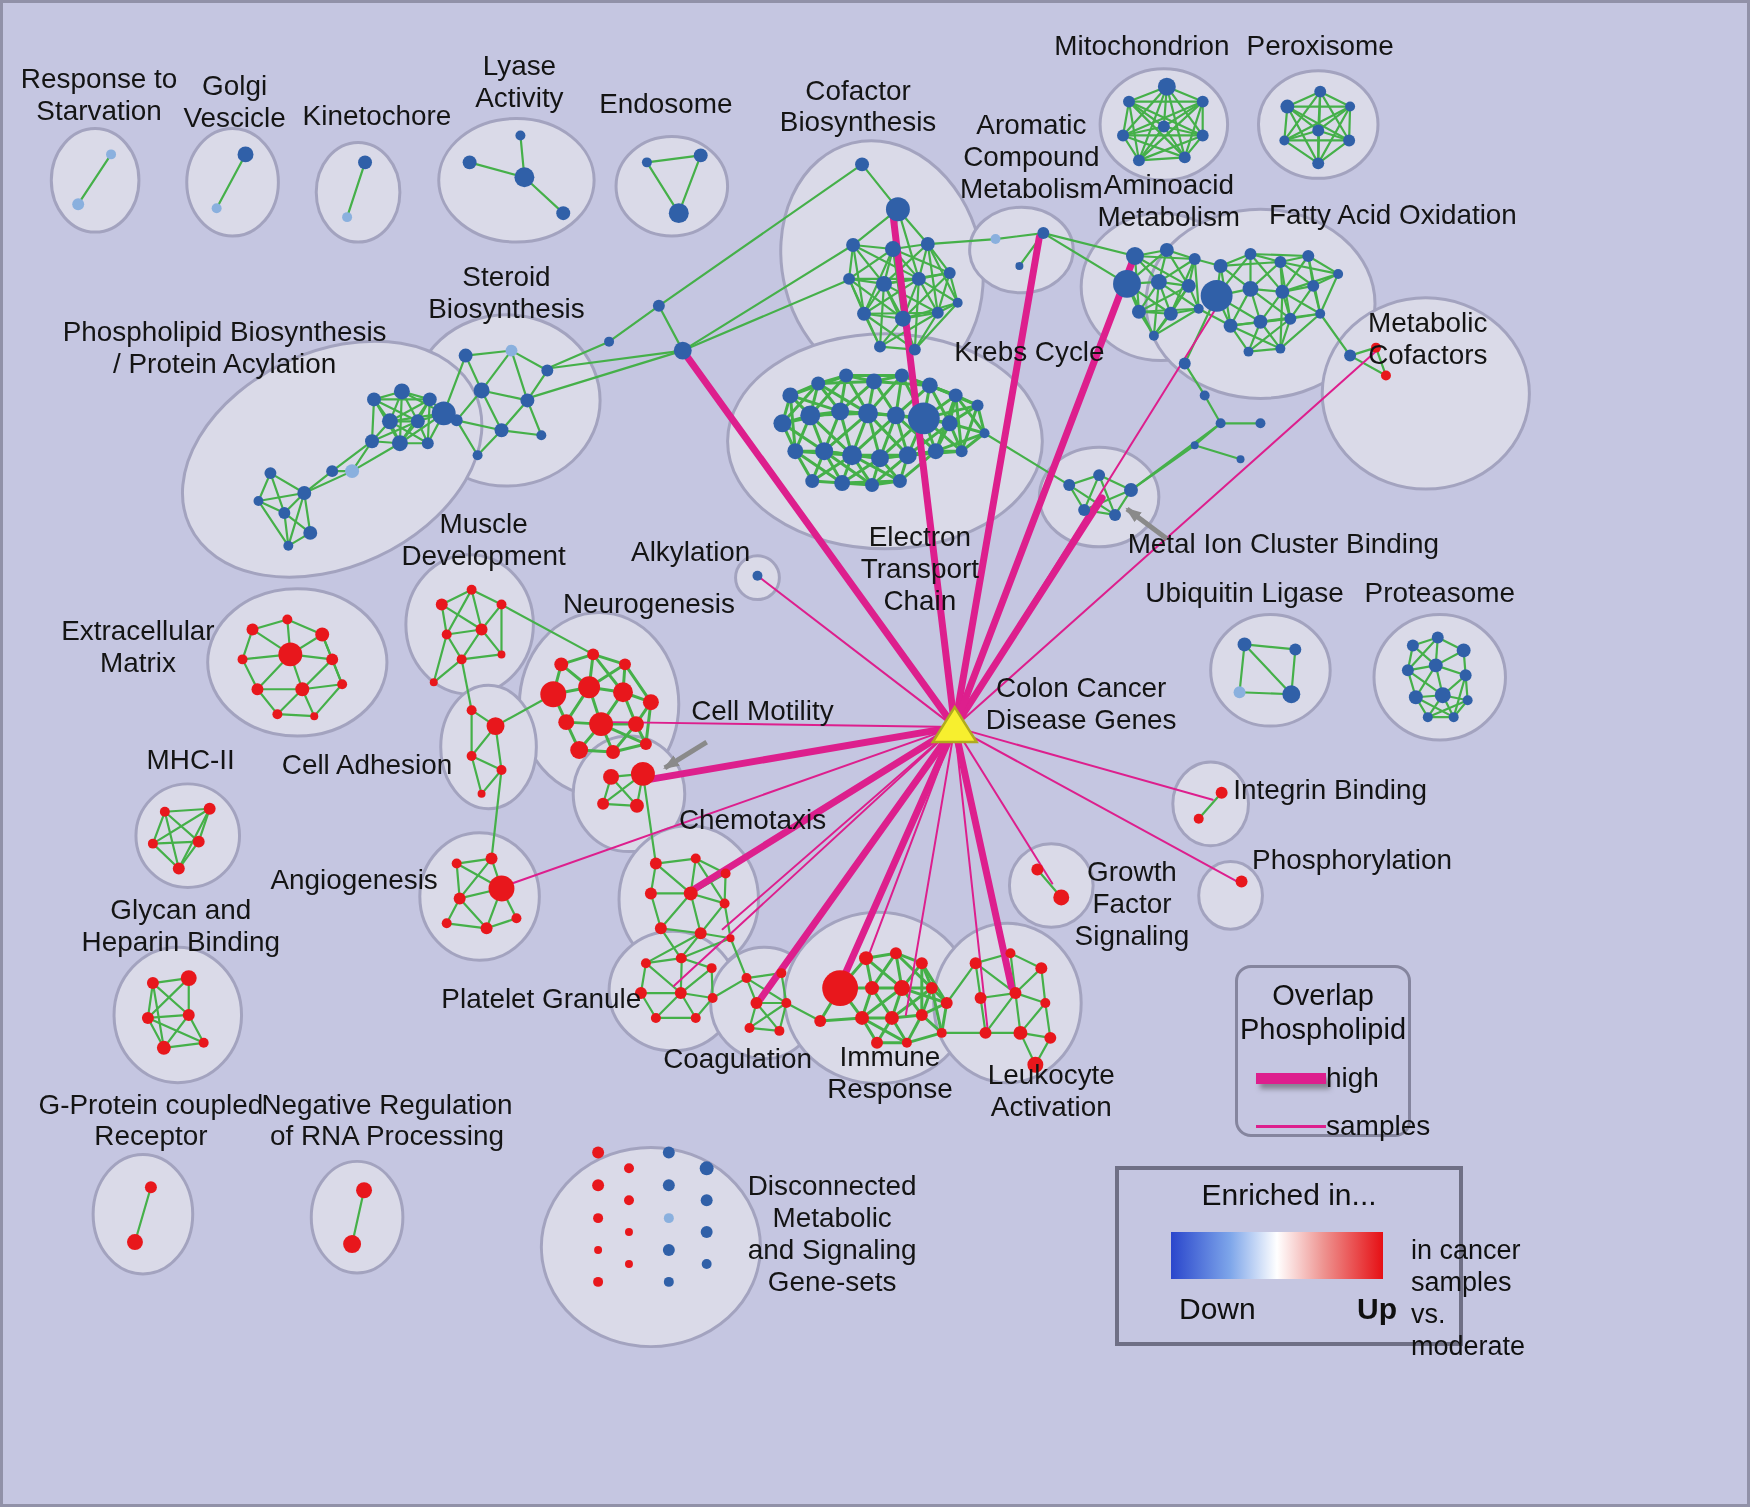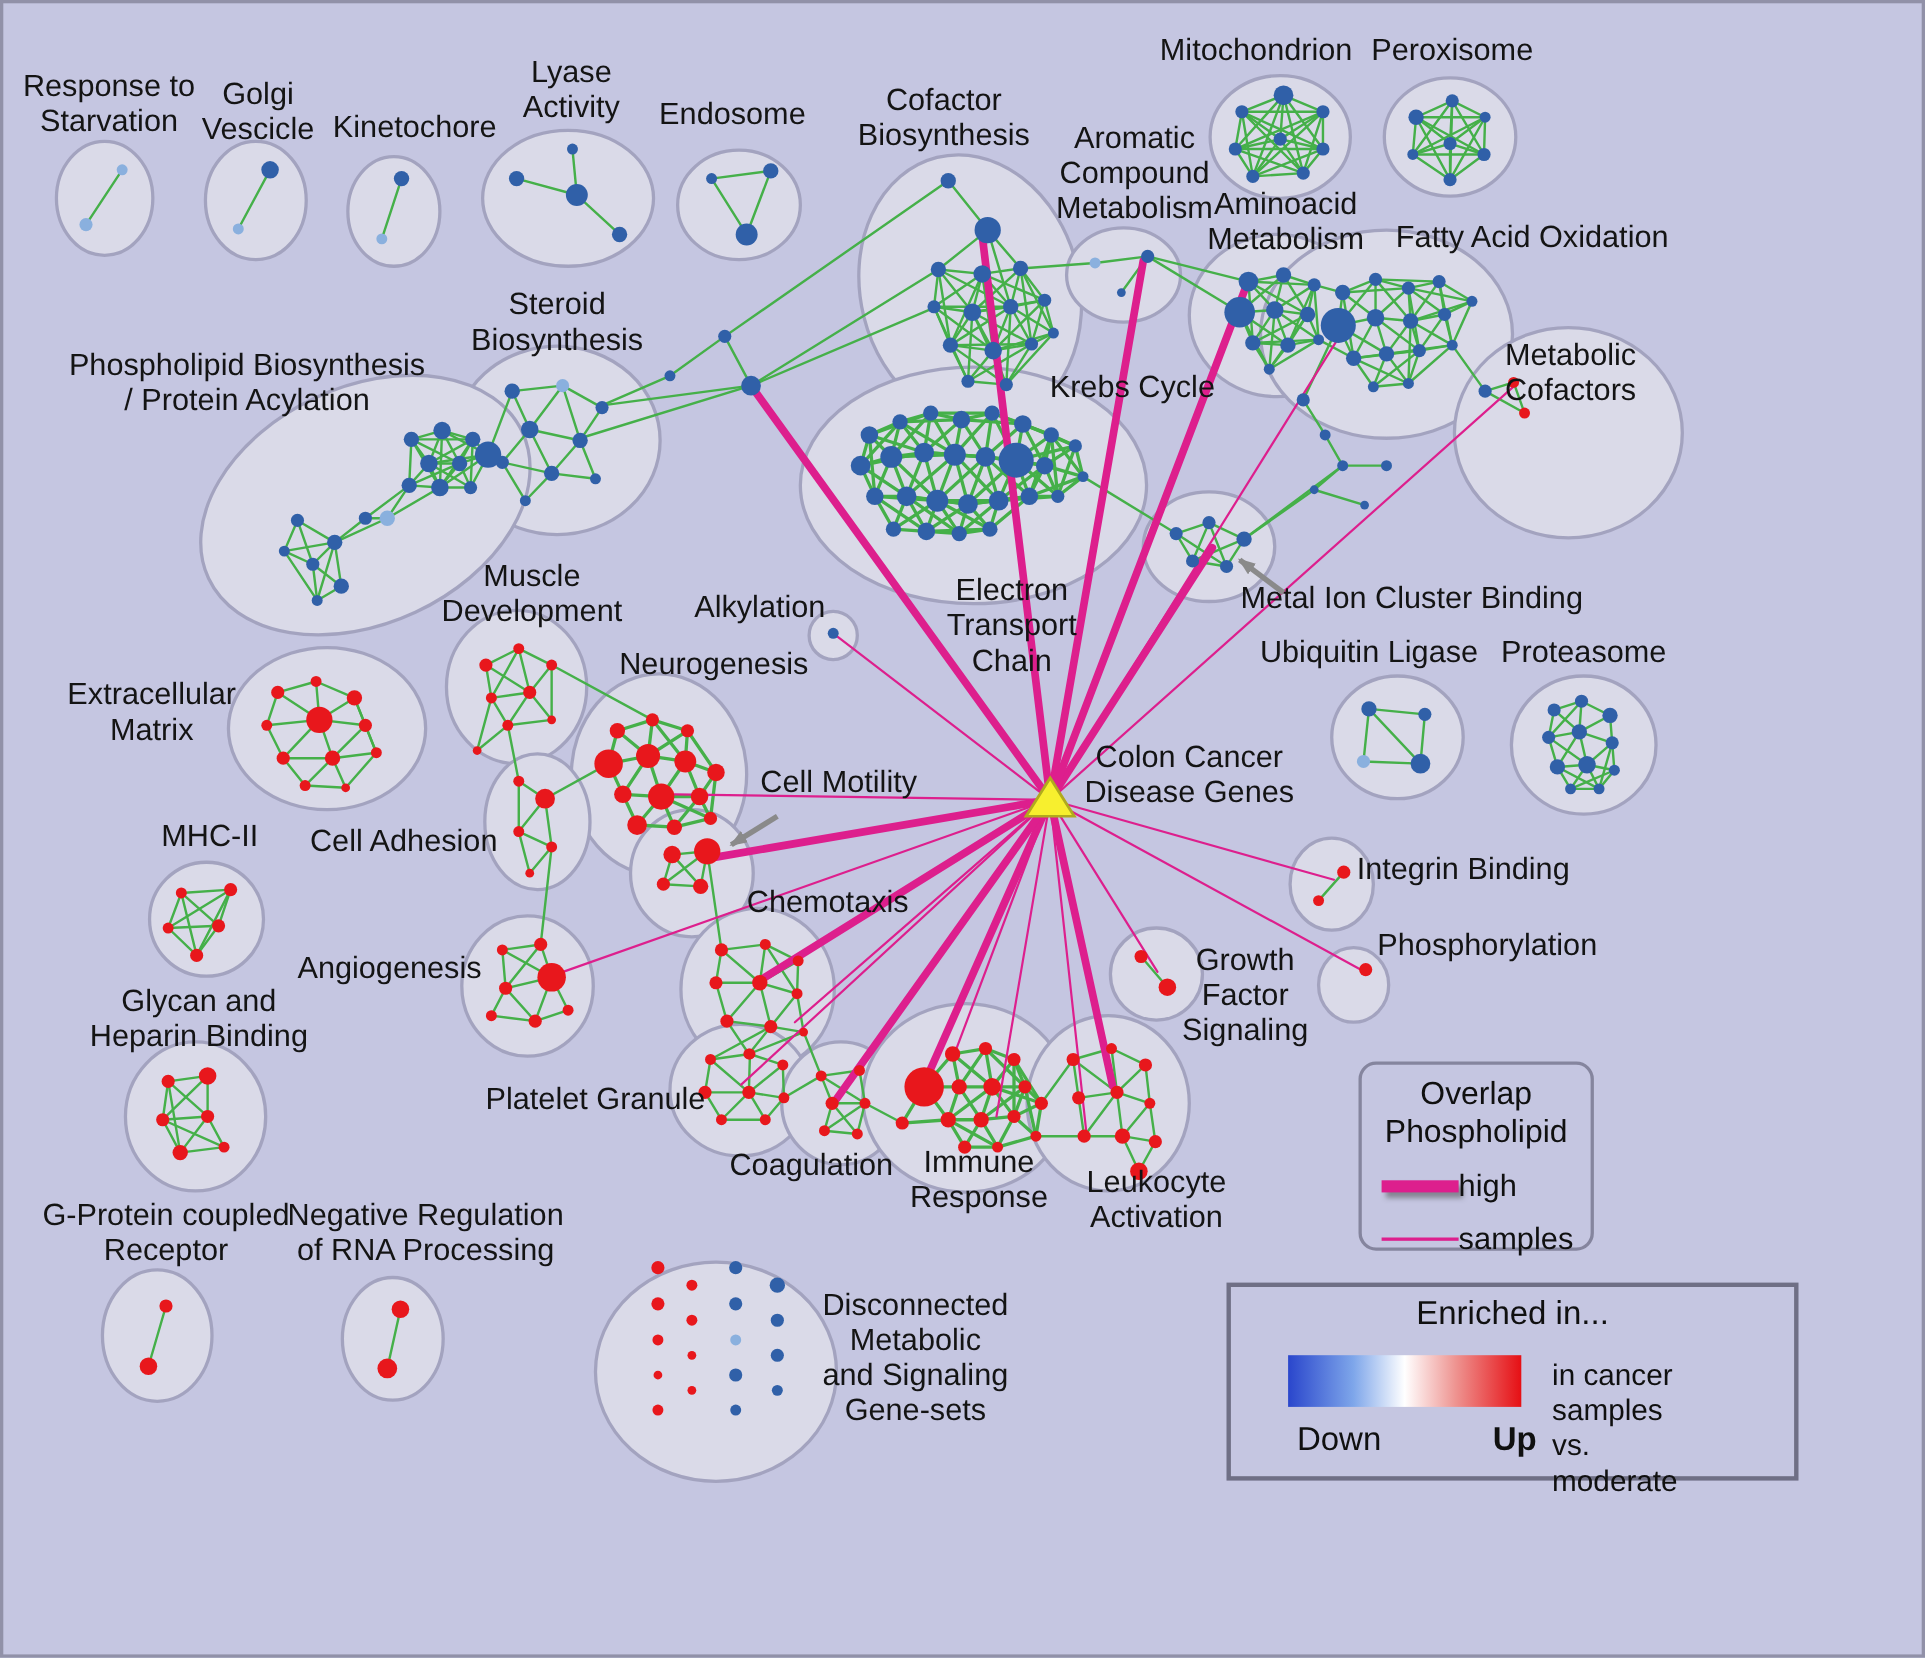--- a/index.html
+++ b/index.html
@@ -2,28 +2,28 @@
 <html><head>
 <meta charset="utf-8">
 <style>
   *{margin:0;padding:0;box-sizing:border-box;}
   html,body{width:1750px;height:1507px;}
   body{font-family:"Liberation Sans", sans-serif;}
   #figure{position:relative;width:1750px;height:1507px;border:3px solid #9191a8;overflow:hidden;}
   #network{position:absolute;left:0;top:0;width:100%;height:100%;}
   svg text{font-family:"Liberation Sans", sans-serif;}
   .legend{position:absolute;color:#101010;}
-  #legend-overlap{left:1232px;top:962px;width:214px;height:172px;border:3px solid #85859e;border-radius:16px;}
+  #legend-overlap{left:1232px;top:962px;width:176px;height:172px;border:3px solid #85859e;border-radius:16px;}
   #legend-overlap .title{text-align:center;font-size:29px;line-height:34px;margin-top:10px;}
   .sig-row{display:flex;align-items:center;margin:16px 0 0 18px;}
   .sig-line{width:70px;flex:0 0 auto;}
   .sig-line.high{height:11px;box-shadow:4px 5px 5px rgba(70,70,70,0.5);}
   .sig-line.moderate{height:3px;}
   .sig-label{font-size:28px;}
-  #legend-enriched{left:1112px;top:1163px;width:520px;height:180px;border:4px solid #6f6f85;}
+  #legend-enriched{left:1112px;top:1163px;width:348px;height:180px;border:4px solid #6f6f85;}
   #legend-enriched .title{text-align:center;font-size:30px;margin-top:8px;}
   .gradient-bar{position:absolute;left:52px;top:62px;width:212px;height:47px;}
   .down-label{position:absolute;left:24px;top:122px;font-size:30px;margin-left:36px;}
   .up-label{position:absolute;left:238px;top:122px;font-size:30px;font-weight:bold;}
   .enr-note{position:absolute;left:292px;top:64px;width:132px;text-align:left;font-size:27px;line-height:32px;}
 </style>
 </head>
 <body>
 
 <div id="figure" style="background: rgb(197, 198, 225);">

